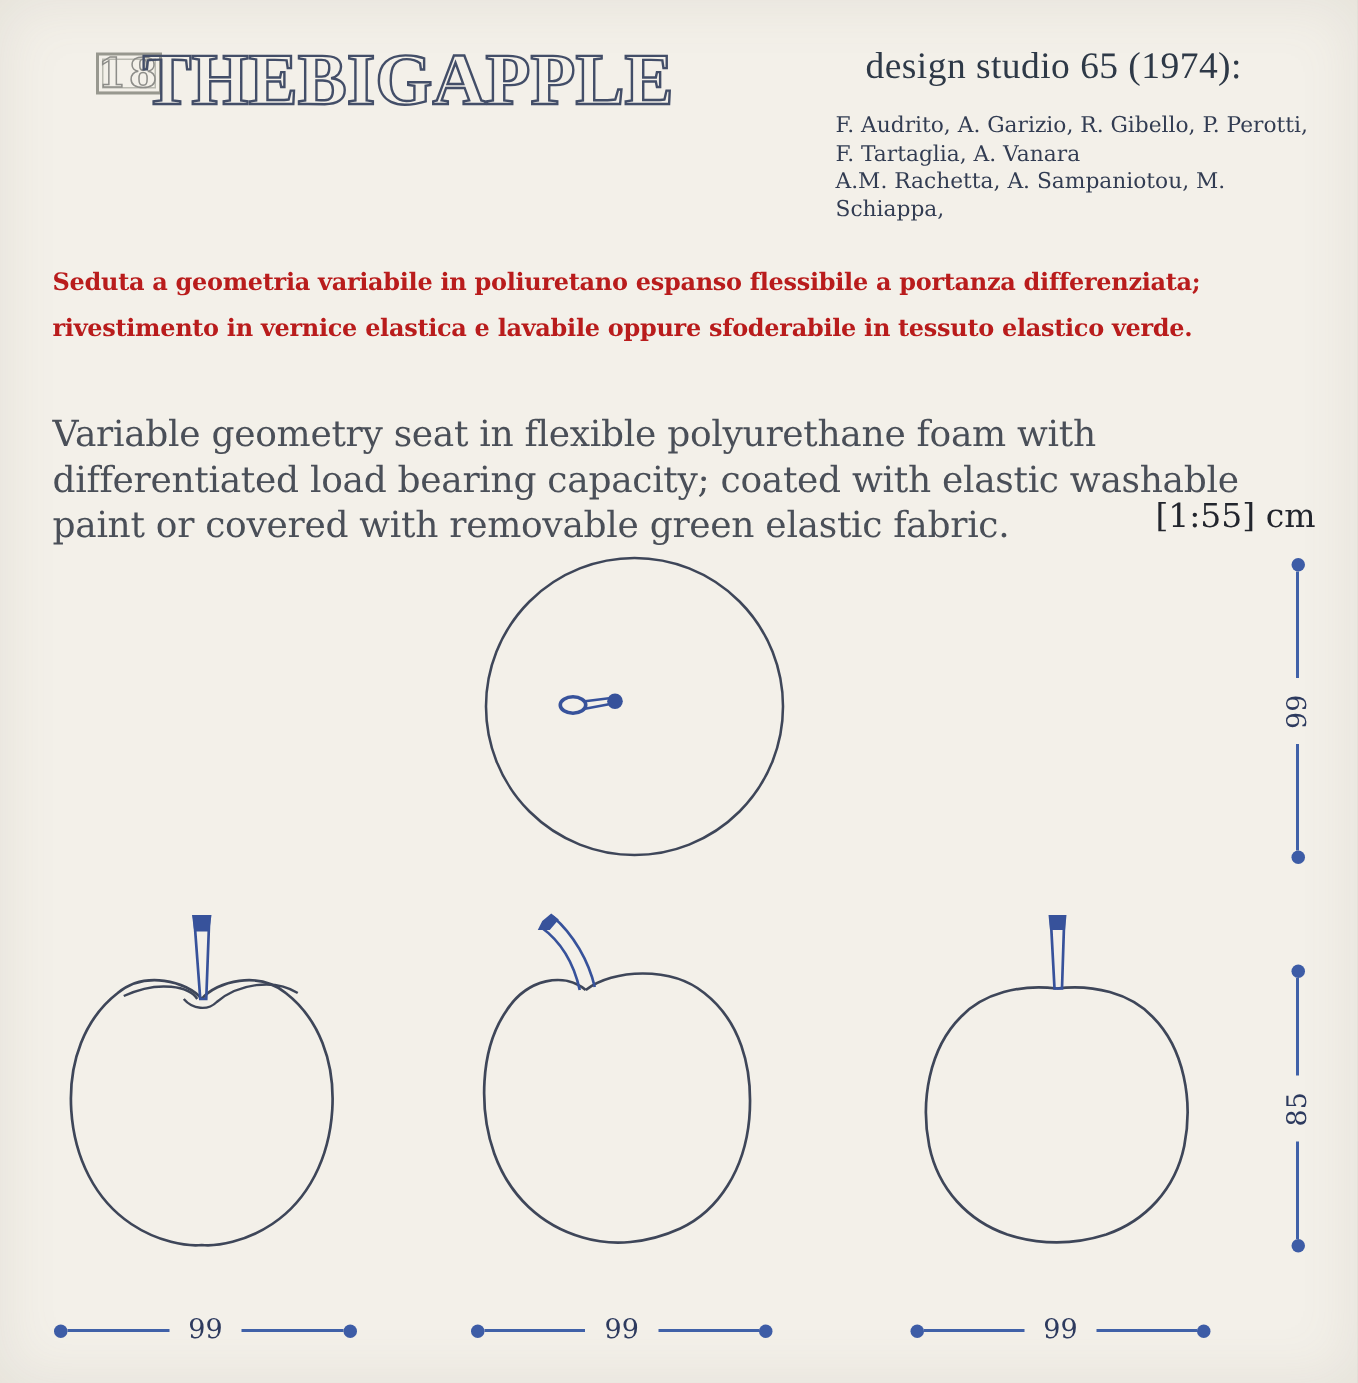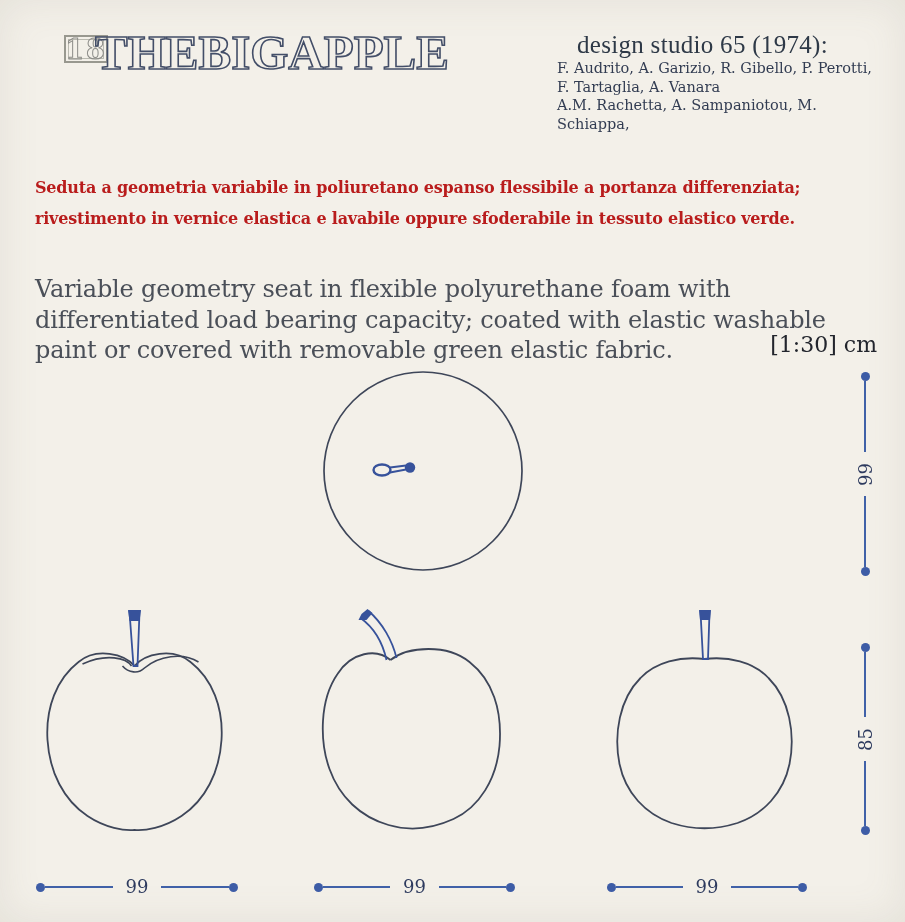--- a/index.html
+++ b/index.html
@@ -29,21 +29,21 @@
     font-size:49px;font-weight:bold;letter-spacing:0px;
     color:transparent;-webkit-text-stroke:1.6px #434e68;
     font-family:Liberation Serif, serif;
   }
   .studio-block{position:absolute;left:557px;top:31px;width:330px;}
   .studio-heading{
     font-size:25px;color:#2e3947;letter-spacing:0.3px;
     font-family:Liberation Serif, serif;
     margin-left:20px;
   }
-  .designers{margin-top:0;font-size:14.5px;line-height:18.5px;color:#323c52;}
+  .designers{margin-top:16px;font-size:14.5px;line-height:18.5px;color:#323c52;}
   
   .desc-it{
     position:absolute;left:35px;top:156px;width:842px;
     font-size:16px;line-height:31px;font-weight:bold;
     color:#b91c1c;letter-spacing:-0.2px;
   }
   .desc-en{
     position:absolute;left:35px;top:250px;width:856px;
     font-size:24px;line-height:30.5px;
     color:#4a4f58;letter-spacing:-0.2px;
@@ -90,21 +90,21 @@
     <div class="designers">
       <div>F. Audrito, A. Garizio, R. Gibello, P. Perotti,</div>
       <div>F. Tartaglia, A. Vanara</div>
       <div>A.M. Rachetta, A. Sampaniotou, M. Schiappa,</div>
     </div>
   </div>
 
   <p class="desc-it">Seduta a geometria variabile in poliuretano espanso flessibile a portanza differenziata; rivestimento in vernice elastica e lavabile oppure sfoderabile in tessuto elastico verde.</p>
   <p class="desc-en">Variable geometry seat in flexible polyurethane foam with differentiated load bearing capacity; coated with elastic washable paint or covered with removable green elastic fabric.</p>
 
-  <div class="scale-note">[1:30] cm</div>
+  <div class="scale-note">[1:55] cm</div>
 
   <svg class="drawing" style="left:316px;top:366px;" width="212" height="212" viewBox="0 0 212 212">
     <circle cx="107" cy="105" r="99" fill="none" stroke="#3e4659" stroke-width="1.7"></circle>
     <g>
       <ellipse cx="66" cy="104" rx="8.5" ry="5.5" fill="none" stroke="#37529b" stroke-width="2.4"></ellipse>
       <path d="M74,101.5 L90,99.5 M74,106.5 L90,103.5" fill="none" stroke="#37529b" stroke-width="1.8"></path>
       <circle cx="94" cy="101.5" r="5.2" fill="#37529b"></circle>
     </g>
   </svg>
 

